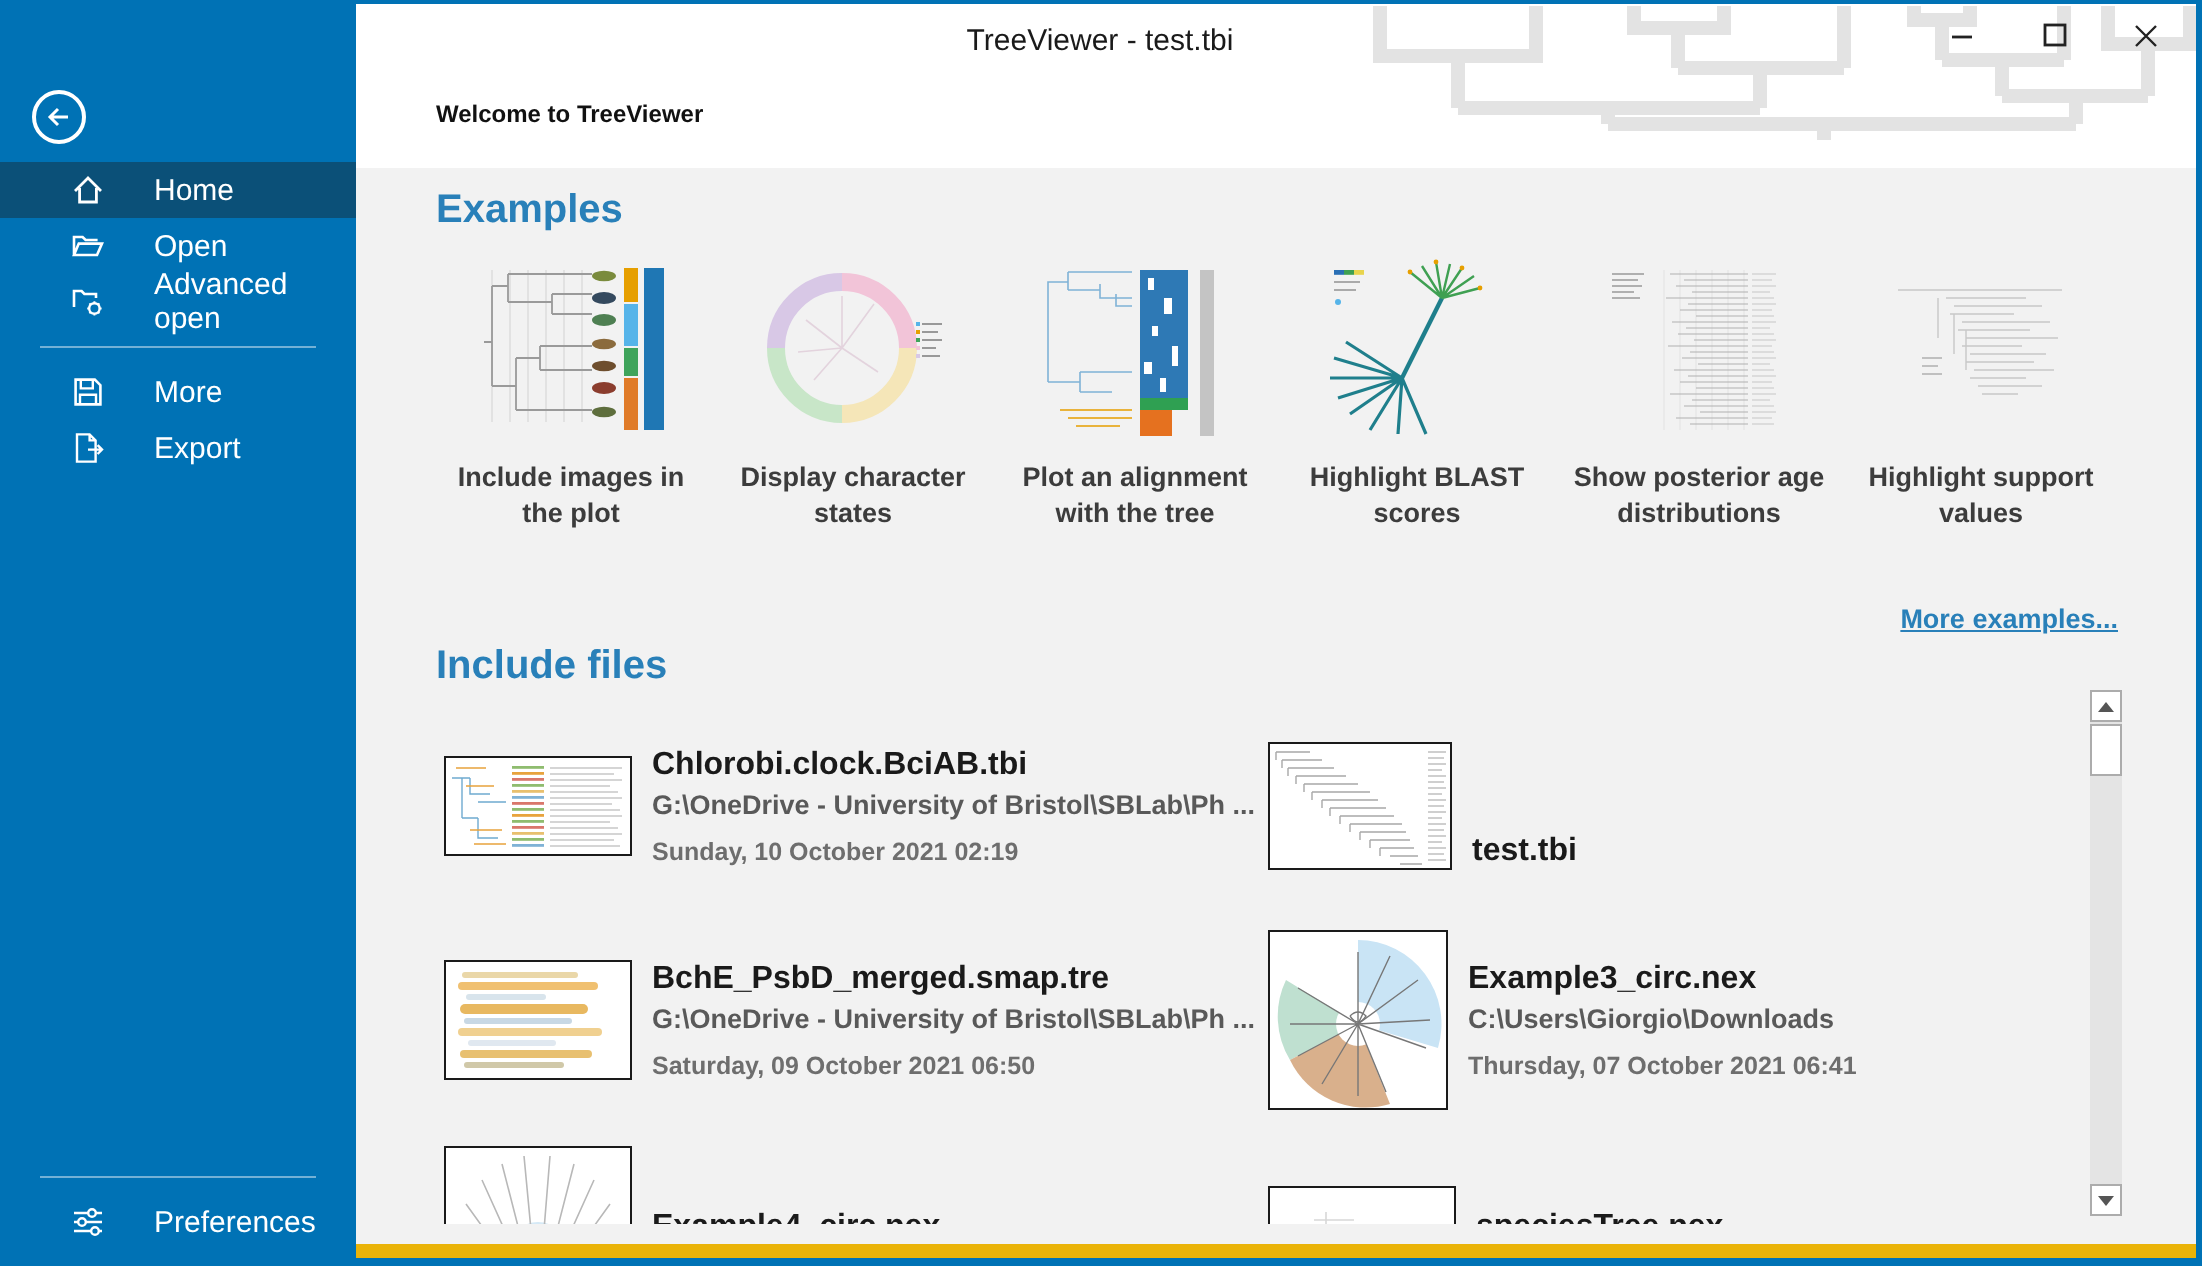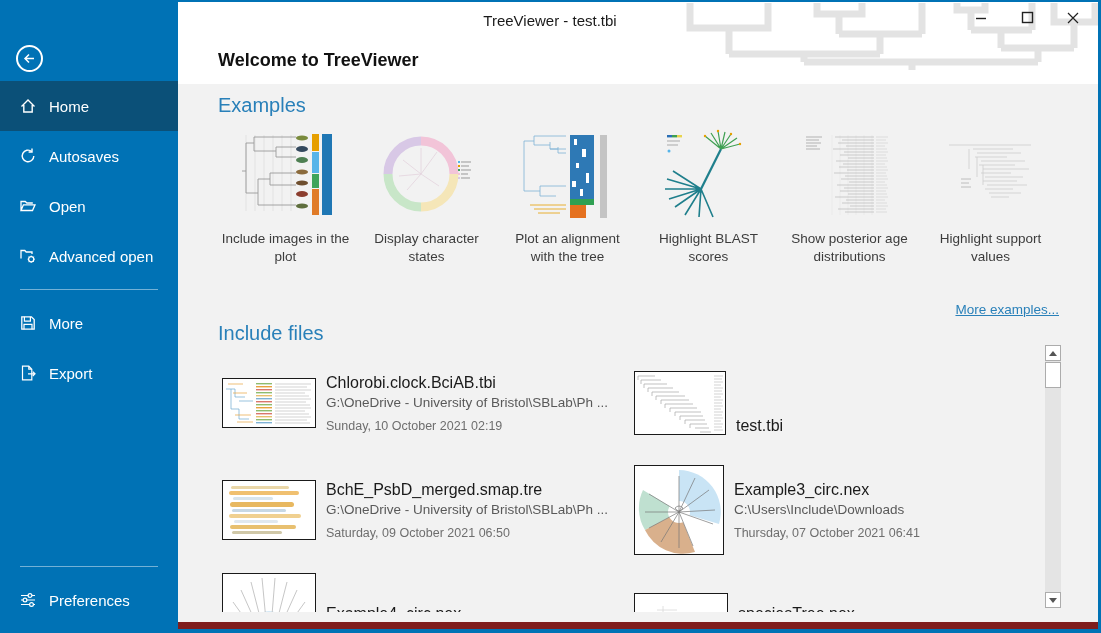--- a/index.html
+++ b/index.html
@@ -6,36 +6,36 @@
   body { font-family:"Liberation Sans", sans-serif; background:#ccc; }
   .window { position:relative; width:1101px; height:633px; background:#fff; overflow:hidden; }
   .win-border-top { position:absolute; left:0; top:0; width:100%; height:2px; background:#0072B5; z-index:5; }
   .win-border-right { position:absolute; right:0; top:0; width:3px; height:100%; background:#0072B5; z-index:5; }
   .win-border-bottom { position:absolute; left:0; bottom:0; width:100%; height:4px; background:#0072B5; z-index:5; }
 
   
   .sidebar { position:absolute; left:0; top:0; width:178px; height:633px; background:#0072B5; z-index:6; }
   .back-btn { position:absolute; left:16px; top:45px; width:27px; height:27px; border:2px solid #fff; border-radius:50%; display:flex; align-items:center; justify-content:center; cursor:pointer; }
   .nav { position:absolute; top:81px; left:0; right:0; }
-  .nav-item { height:50px; display:flex; align-items:center; gap:12px; padding-left:19px; color:#fff; font-size:15px; cursor:pointer; }
+  .nav-item { height:28px; display:flex; align-items:center; gap:24px; padding-left:35px; color:#fff; font-size:15px; cursor:pointer; }
   .nav-item.selected { background:#0B5078; }
   .nav-sep { height:1px; background:rgba(255,255,255,.45); margin:8px 20px; }
   .sidebar-bottom { position:absolute; bottom:8px; left:0; right:0; }
   .icon18 { width:18px; height:18px; flex:0 0 18px; }
 
   
-  .main { position:absolute; left:178px; top:2px; width:920px; height:627px; background:#7f1d1d; }
+  .main { position:absolute; left:178px; top:2px; width:920px; height:627px; background:#eab308; }
   .header { position:absolute; left:0; top:0; width:920px; height:82px; background:#fff; }
   .deco-tree { position:absolute; right:0; top:0; }
   .win-title { position:absolute; left:0; top:10px; width:744px; text-align:center; font-size:15px; color:#1a1a1a; }
   .win-controls { position:absolute; top:5px; right:10px; display:flex; gap:16px; }
   .win-ctrl { width:30px; height:24px; display:flex; align-items:center; justify-content:center; background:transparent; border:none; cursor:pointer; }
-  .welcome { position:absolute; left:40px; top:48px; font-size:18px; font-weight:bold; color:#111; }
-
-  .content { position:absolute; left:0; top:82px; width:920px; height:538px; background:#F2F2F2; overflow:hidden; }
+  .welcome { position:absolute; left:40px; top:48px; font-size:12px; font-weight:bold; color:#111; }
+
+  .content { position:absolute; left:0; top:82px; width:920px; height:538px; background:#F2F2F2; overflow:hidden;font-weight:bold; }
   .sec-heading { font-size:20px; color:#2980B9; }
   .examples-heading { position:absolute; left:40px; top:10px; }
   .cards { position:absolute; left:42px; top:44px; display:flex; gap:10px; }
   .card { width:131px; cursor:pointer; }
   .card-thumb { height:94px; display:flex; align-items:center; justify-content:center; }
   .card-caption { margin-top:8px; text-align:center; font-size:13.5px; line-height:18px; color:#3C3C3C; }
   .more-link { position:absolute; top:218px; right:39px; font-size:13.5px; color:#2980B9; text-decoration:underline; cursor:pointer;text-align:center; }
   .recent-heading { position:absolute; left:40px; top:238px; }
   .files-area { position:absolute; left:0; top:261px; width:865px; height:267px; overflow:hidden; }
   .file-entry { position:absolute; display:flex; align-items:center; gap:10px; height:64px; cursor:pointer; }
@@ -69,29 +69,20 @@
       </span>
     </div>
     <div class="nav">
       <div class="nav-item selected">
         <span class="icon18">
           <svg width="18" height="18" viewBox="0 0 18 18">
               <path d="M2.5 9.5 L9 3 L15.5 9.5 M4.8 8 V15 H13.2 V8" fill="none" stroke="#fff" stroke-width="1.4"></path>
             </svg>
         </span>
         <span>Home</span>
-      </div>
-      <div class="nav-item">
-        <span class="icon18">
-          <svg width="18" height="18" viewBox="0 0 18 18">
-              <path d="M14.8 9 a5.8 5.8 0 1 1 -2.1 -4.5" fill="none" stroke="#fff" stroke-width="1.4"></path>
-              <path d="M13 1.6 V5 H9.6" fill="none" stroke="#fff" stroke-width="1.4"></path>
-            </svg>
-        </span>
-        <span>Autosaves</span>
       </div>
       <div class="nav-item">
         <span class="icon18">
           <svg width="18" height="18" viewBox="0 0 18 18">
               <path d="M2 13.5 V4.5 H6.3 L7.8 6 H13.8 M2 13.5 L4.4 7.8 H16 L13.5 13.5 Z" fill="none" stroke="#fff" stroke-width="1.3"></path>
             </svg>
         </span>
         <span>Open</span>
       </div>
       <div class="nav-item">
@@ -388,21 +379,21 @@
               <path d="M44 46 L10 64 A42 42 0 0 0 60 86 Z" fill="#D9B08C"></path>
               <circle cx="44" cy="46" r="11" fill="#fff"></circle>
               <g stroke="#777" stroke-width=".7" fill="none">
                 <path d="M44 46 L44 10 M44 46 L60 12 M44 46 L74 24 M44 46 L80 44 M44 46 L78 58 M44 46 L14 28 M44 46 L10 46 M44 46 L14 62 M44 46 L26 76 M44 46 L44 82 M44 46 L58 80"></path>
                 <path d="M40 42 q4 -4 8 0 q-4 6 -8 0"></path>
               </g>
             </svg>
           </div>
           <div>
             <div class="file-name">Example3_circ.nex</div>
-            <div class="file-path">C:\Users\Include\Downloads</div>
+            <div class="file-path">C:\Users\Giorgio\Downloads</div>
             <div class="file-date">Thursday, 07 October 2021 06:41</div>
           </div>
         </div>
 
         <div class="file-entry" style="left:44px; top:241px;">
           <div class="file-thumb" style="width:94px; height:90px;">
             <svg width="92" height="88" viewBox="0 0 92 88">
               <circle cx="46" cy="52" r="15" fill="#D5E9F6"></circle>
               <g stroke="#B8B8B8" stroke-width=".8" fill="none">
                 <path d="M46 78 L10 28 M46 78 L18 16 M46 78 L28 8 M46 78 L39 4 M46 78 L52 4 M46 78 L64 8 M46 78 L74 16 M46 78 L82 28"></path>

